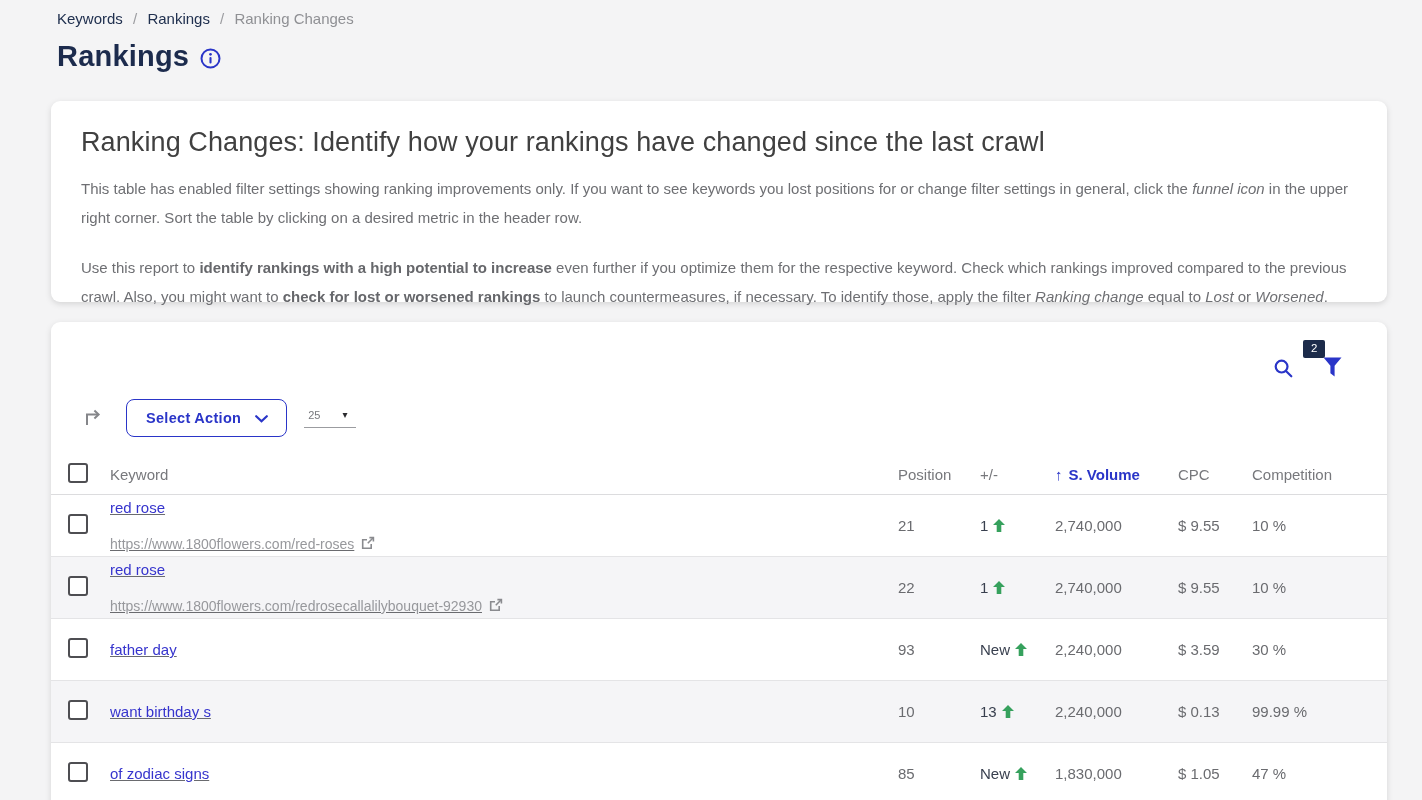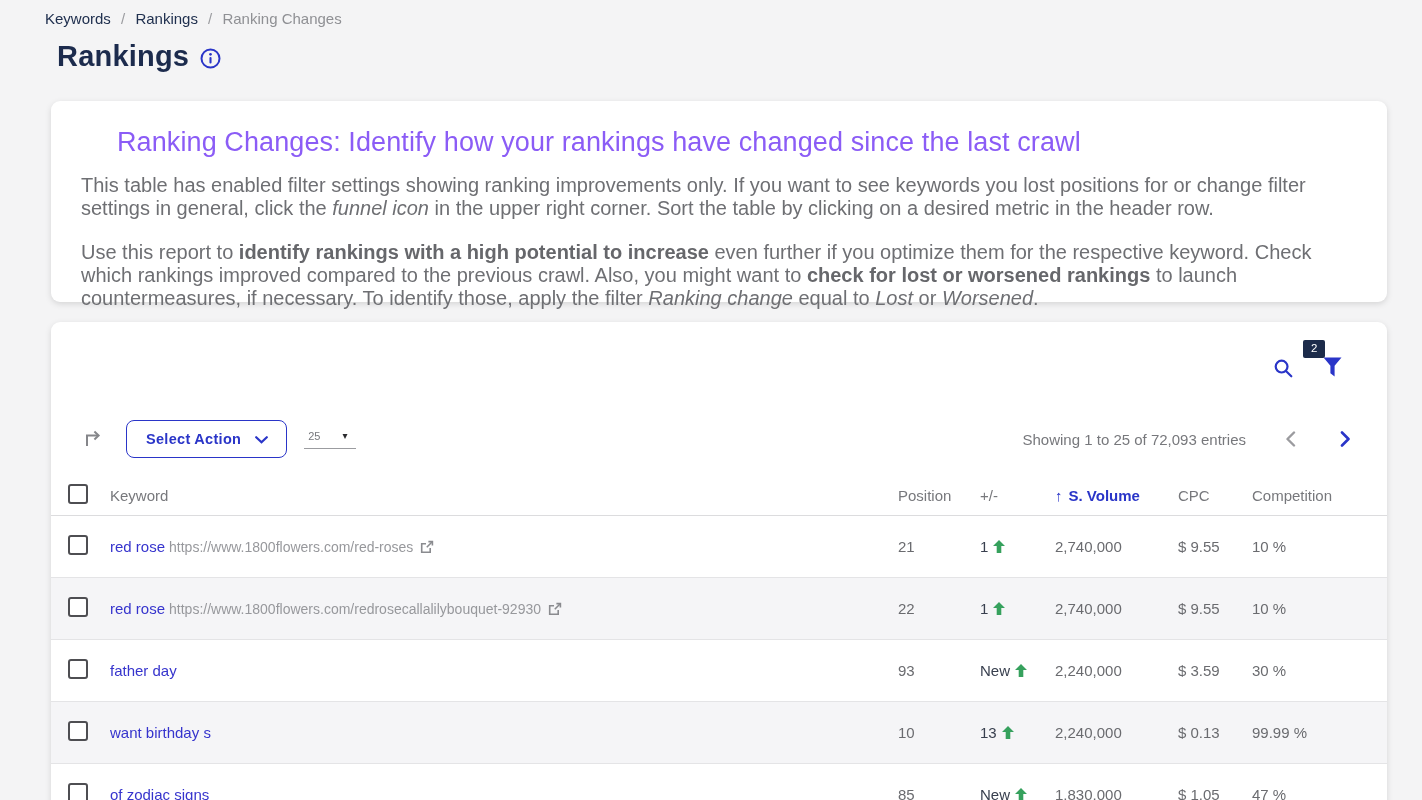--- a/index.html
+++ b/index.html
@@ -5,52 +5,52 @@
   * { margin:0; padding:0; box-sizing:border-box; }
   html,body { width:1422px; height:800px; overflow:hidden; }
   body {
     background:#f4f4f5;
     font-family:"Liberation Sans","DejaVu Sans",sans-serif;
     color:#6a6b6f;
   }
   .page { position:relative; width:1422px; height:800px; }
 
   
-  .breadcrumb { position:absolute; left:45px; top:10px; font-size:15px; color:#9b9ca0; }
+  .breadcrumb { position:absolute; left:57px; top:10px; font-size:15px; color:#9b9ca0; }
   .breadcrumb .crumb-link { color:#20304f; cursor:pointer; }
   .breadcrumb .crumb-sep { color:#9b9ca0; margin:0 6px; }
   .breadcrumb .crumb-current { color:#8f9094; }
 
   .page-title-row { position:absolute; left:57px; top:40px; display:flex; align-items:center; gap:11px; }
   .page-title { font-size:29px; font-weight:600; color:#1c2b4d; letter-spacing:0.2px; }
   .info-icon { display:inline-flex; margin-top:3px; cursor:pointer; }
 
   
   .card {
     position:absolute; left:51px; width:1336px; background:#ffffff;
     border-radius:9px; box-shadow:0 2px 6px rgba(0,0,0,0.13);
   }
   .intro-card { top:101px; height:201px; padding:26px 34px 0 30px; }
-  .intro-heading { font-size:27px; font-weight:400; color:#8b5cf6; margin-bottom:16px; letter-spacing:0.1px;margin-left:36px; }
-  .intro-p { font-size:20px; line-height:23px; color:#6e6f73; margin-bottom:21px; }
+  .intro-heading { font-size:27px; font-weight:400; color:#404040; margin-bottom:16px; letter-spacing:0.1px; }
+  .intro-p { font-size:15px; line-height:29px; color:#6e6f73; margin-bottom:21px; }
   .intro-p .b { font-weight:700; color:#66676b; }
   .intro-p .i { font-style:italic; }
 
   .table-card { top:322px; height:560px; padding-top:24px; }
 
   
   .card-icons { display:flex; justify-content:flex-end; align-items:flex-end; gap:30px; padding-right:45px; height:32px; }
   .icon-btn { cursor:pointer; position:relative; display:inline-flex; }
   .filter-badge {
     position:absolute; top:-17px; left:-20px; background:#1c2b4a; color:#ffffff;
     font-size:11.5px; padding:2px 8px 3px 8px; border-radius:2px; line-height:13px;
   }
 
   
-  .controls-row { display:flex; align-items:center; margin-top:42px; padding:0 36px 0 33px; height:38px; }
+  .controls-row { display:flex; align-items:center; margin-top:21px; padding:0 36px 0 33px; height:38px; }
   .forward-icon { display:inline-flex; margin-right:24px; cursor:pointer; }
   .select-action-btn {
     display:flex; align-items:center; gap:14px; height:38px; padding:0 18px 0 19px;
     border:1.5px solid #2a35c8; border-radius:8px; background:#fff; cursor:pointer;
   }
   .select-action-btn .lbl { font-size:14.5px; font-weight:600; color:#2a35c8; letter-spacing:0.3px; }
   .page-size { display:flex; align-items:center; gap:22px; margin-left:17px; border-bottom:1px solid #9b9ca0; padding:0 8px 6px 4px; cursor:pointer; }
   .page-size .val { font-size:11px; color:#77787c; }
   .page-size .caret { font-size:10px; color:#2b2b2e; }
   .controls-right { margin-left:auto; display:flex; align-items:center; }
@@ -69,23 +69,23 @@
   .thead { height:40px; font-size:15px; color:#77787c; border-bottom:1px solid #dcdcde; }
   .thead .hdr { cursor:pointer; }
   .hdr-volume { color:#2a35c8; font-weight:600; }
   .hdr-volume .sort-arrow { margin-right:6px; font-weight:400; }
   .trow { height:62px; border-bottom:1px solid #e4e4e6; font-size:15px; color:#6a6b6f; }
   .trow.alt { background:#f5f5f7; }
   .checkbox {
     width:20px; height:20px; border:2px solid #4e4e52; border-radius:3px; background:#fff;
     display:inline-block; cursor:pointer;
   }
-  .kw-cell { display:flex; flex-direction:row; gap:4px; }
+  .kw-cell { display:flex; flex-direction:column; gap:20px;text-decoration:underline; }
   .kw-link { font-size:15px; color:#3634cd; text-decoration:none; cursor:pointer; width:max-content; }
-  .url-line { display:flex; align-items:center; gap:7px; }
+  .url-line { display:flex; align-items:flex-start; gap:7px; }
   .url-text { font-size:14px; color:#97989c; }
   .ext-icon { display:inline-flex; cursor:pointer; }
   .chg-cell { display:flex; align-items:center; gap:5px; }
   .chg-val { color:#39404f; }
   .arrow-up { display:inline-flex; }
 </style>
 </head>
 <body>
 
 <div class="page">
@@ -144,33 +144,20 @@
         <span>
           <svg width="13" height="8" viewBox="0 0 13 8">
             <polyline points="1.2,1.2 6.5,6.3 11.8,1.2" fill="none" stroke="#2a35c8" stroke-width="2.2" stroke-linecap="round"></polyline>
           </svg>
         </span>
       </div>
       <div class="page-size">
         <span class="val">25</span>
         <span class="caret">▾</span>
       </div>
-      <div class="controls-right">
-        <span class="showing-text">Showing 1 to 25 of 72,093 entries</span>
-        <span class="pg-btn pg-prev">
-          <svg width="11" height="16" viewBox="0 0 11 16">
-            <polyline points="9,1.5 2.5,8 9,14.5" fill="none" stroke="#9b9b9f" stroke-width="2.4" stroke-linecap="round" stroke-linejoin="round"></polyline>
-          </svg>
-        </span>
-        <span class="pg-btn pg-next">
-          <svg width="11" height="16" viewBox="0 0 11 16">
-            <polyline points="2,1.5 8.5,8 2,14.5" fill="none" stroke="#2a35c8" stroke-width="2.6" stroke-linecap="round" stroke-linejoin="round"></polyline>
-          </svg>
-        </span>
-      </div>
     </div>
 
     <div class="tbl">
 
       <div class="thead">
         <div><span class="checkbox"></span></div>
         <div class="hdr">Keyword</div>
         <div class="hdr">Position</div>
         <div class="hdr">+/-</div>
         <div class="hdr hdr-volume"><span class="sort-arrow">↑</span><span>S. Volume</span></div>

